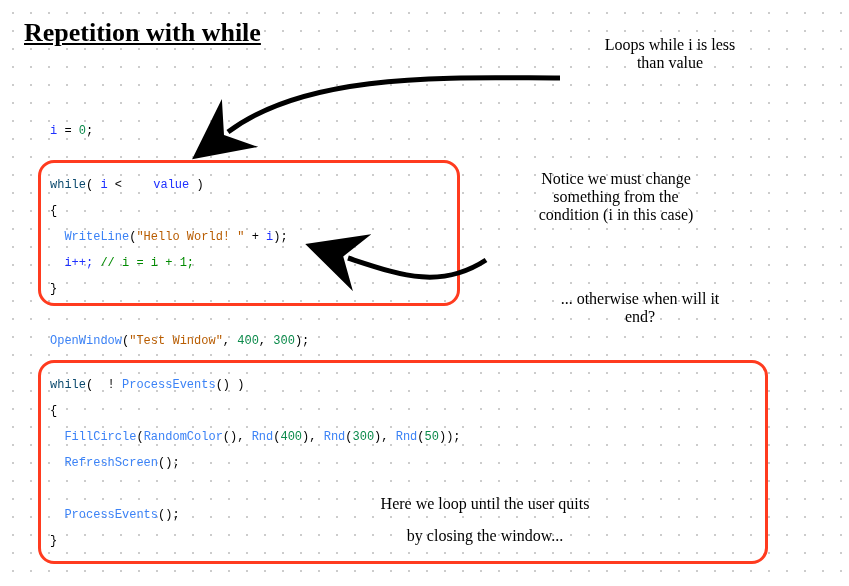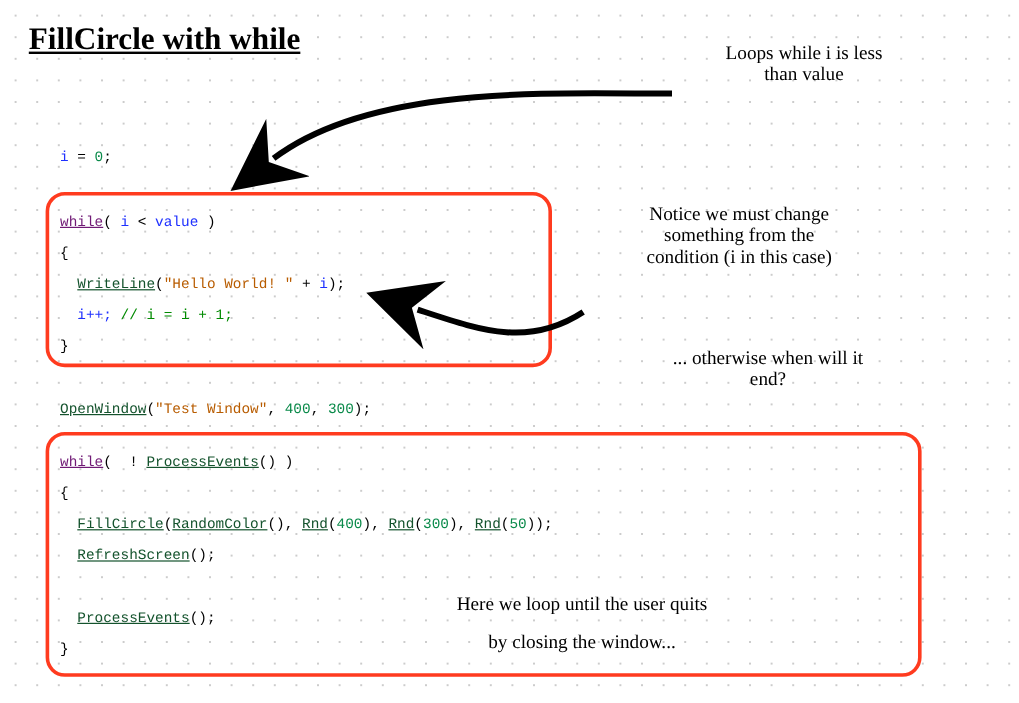--- a/index.html
+++ b/index.html
@@ -58,38 +58,38 @@
     position: absolute;
     font-size: 16px;
     text-align: center;
     color: #000;
   }
   .ann1 { left: 540px; top: 36px; width: 260px; }
   .ann2 { left: 466px; top: 170px; width: 300px; }
   .ann3 { left: 480px; top: 290px; width: 320px; }
   .ann4 { left: 265px; top: 488px; width: 440px; line-height: 32px; }
   
-  .kw { color: #701a75; text-decoration: underline; }
+  .kw { color: #0c4a6e; }
   .var-i { color: #1e30ff; }
-  .var-v { color: #1e30ff; }
+  .var-v { color: #1e30ff; margin-left: 24px; }
   .num { color: #0a8a4a; }
-  .fn { color: #14532d; text-decoration: underline; }
+  .fn { color: #3b82f6; }
   .str { color: #b85c00; }
   .cmt { color: #008a00; }
   svg.arrows {
     position: absolute;
     left: 0; top: 0;
     width: 849px; height: 586px;
     pointer-events: none;
   }
 </style>
 </head>
 <body>
 
-<div class="title">FillCircle with while</div>
+<div class="title">Repetition with while</div>
 
 <div class="code code-init"><span class="var-i">i</span><span> = </span><span class="num">0</span><span>;</span></div>
 
 <div class="box1"></div>
 
 <div class="code code-loop1"><span class="kw">while</span><span>( </span><span class="var-i">i</span><span> &lt; </span><span class="var-v">value</span><span> )</span>
 <span>{</span>
 <span>  </span><span class="fn">WriteLine</span><span>(</span><span class="str">"Hello World! "</span><span> + </span><span class="var-i">i</span><span>)</span><span>;</span>
 <span>  </span><span class="var-i">i++;</span><span class="cmt"> // i = i + 1;</span>
 <span>}</span></div>

